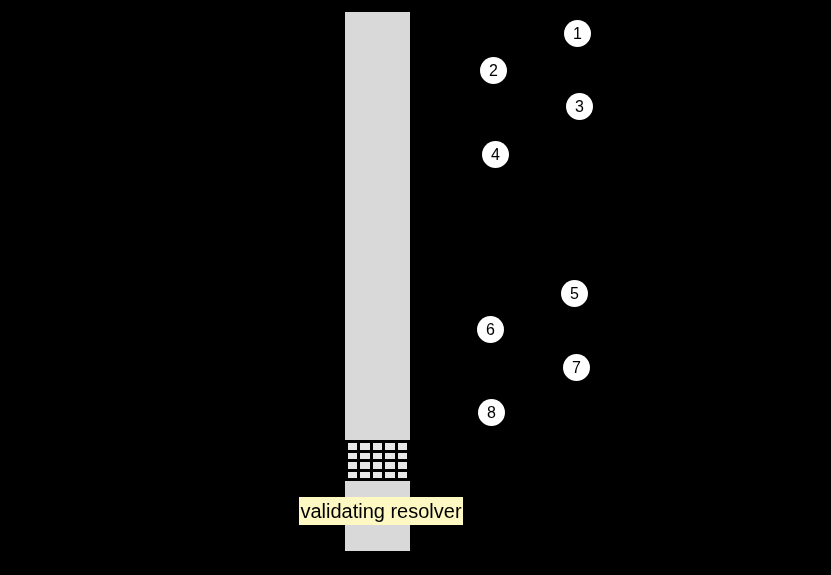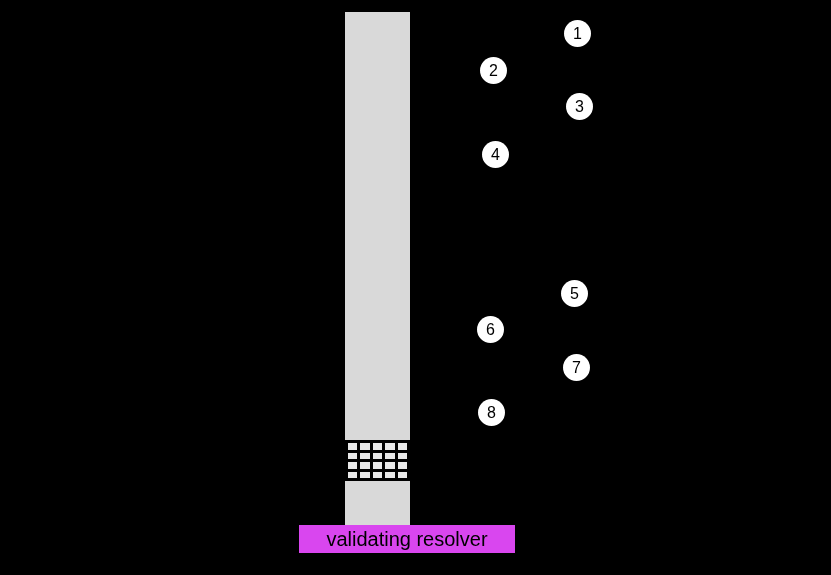--- a/index.html
+++ b/index.html
@@ -38,29 +38,28 @@
     box-sizing: border-box;
   }
   .grid-squares > span {
     background: #e8e8e8;
     display: block;
   }
   .resolver-label {
     position: absolute;
     left: 299px;
     top: 497px;
-    width: 216px;
+    width: 164px;
     height: 28px;
-    background: #d946ef;
+    background: #fef9c3;
     color: #000000;
     font-size: 20px;
     line-height: 28px;
     text-align: center;
     white-space: nowrap;
-    margin-top: 28px;
   }
   .step-circle {
     position: absolute;
     width: 27px;
     height: 27px;
     margin-left: -14px;
     margin-top: -14px;
     border-radius: 50%;
     background: #ffffff;
     color: #000000;

